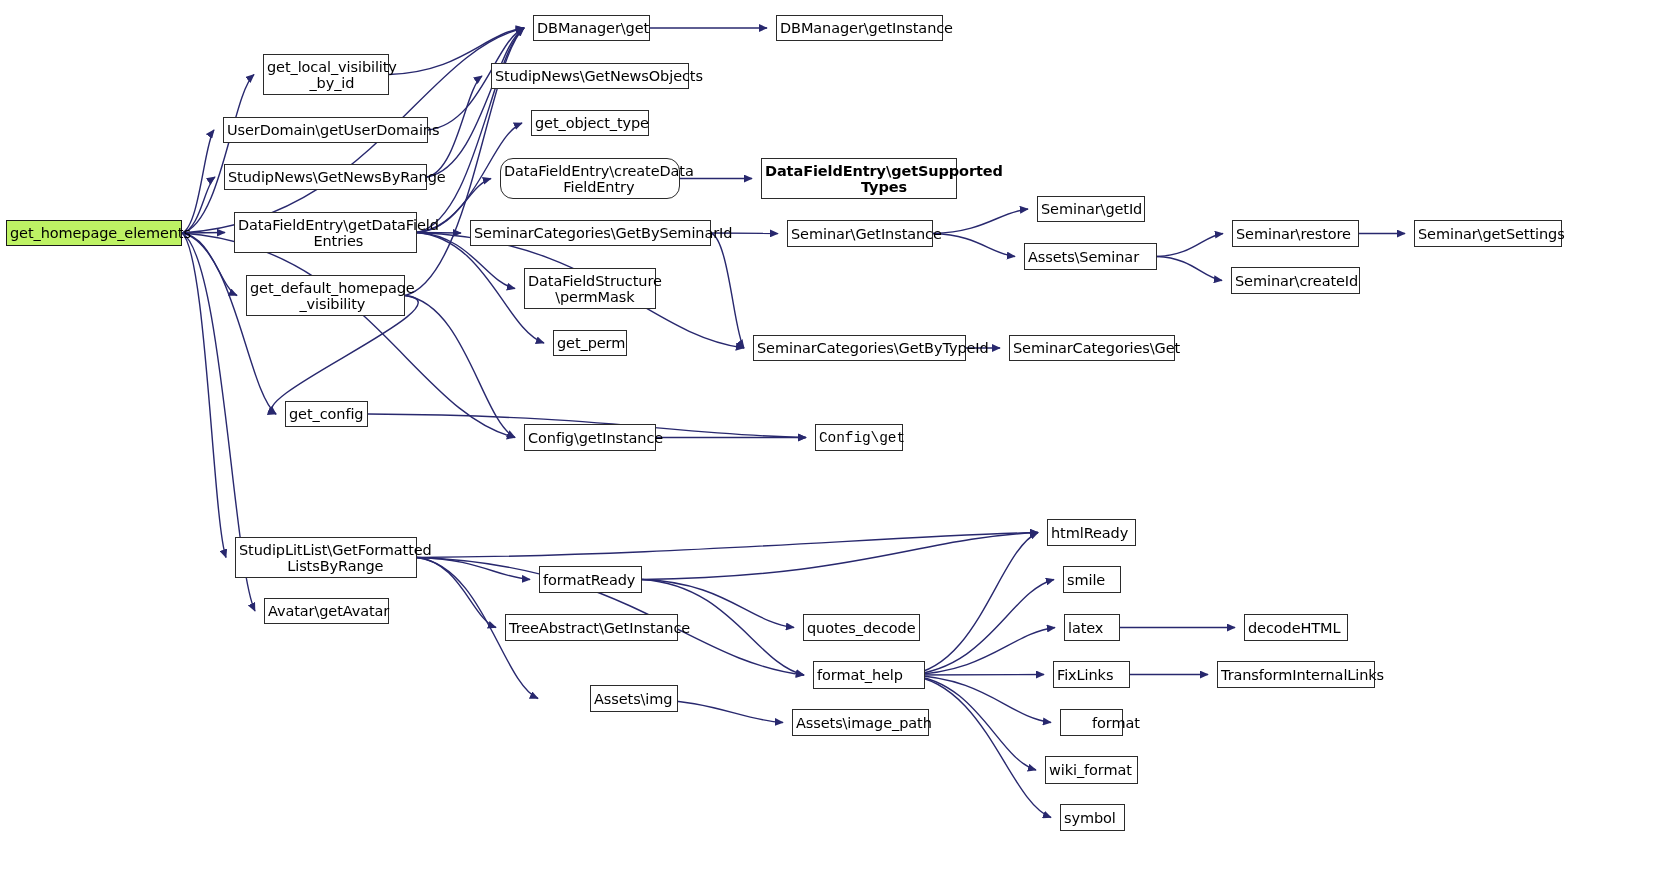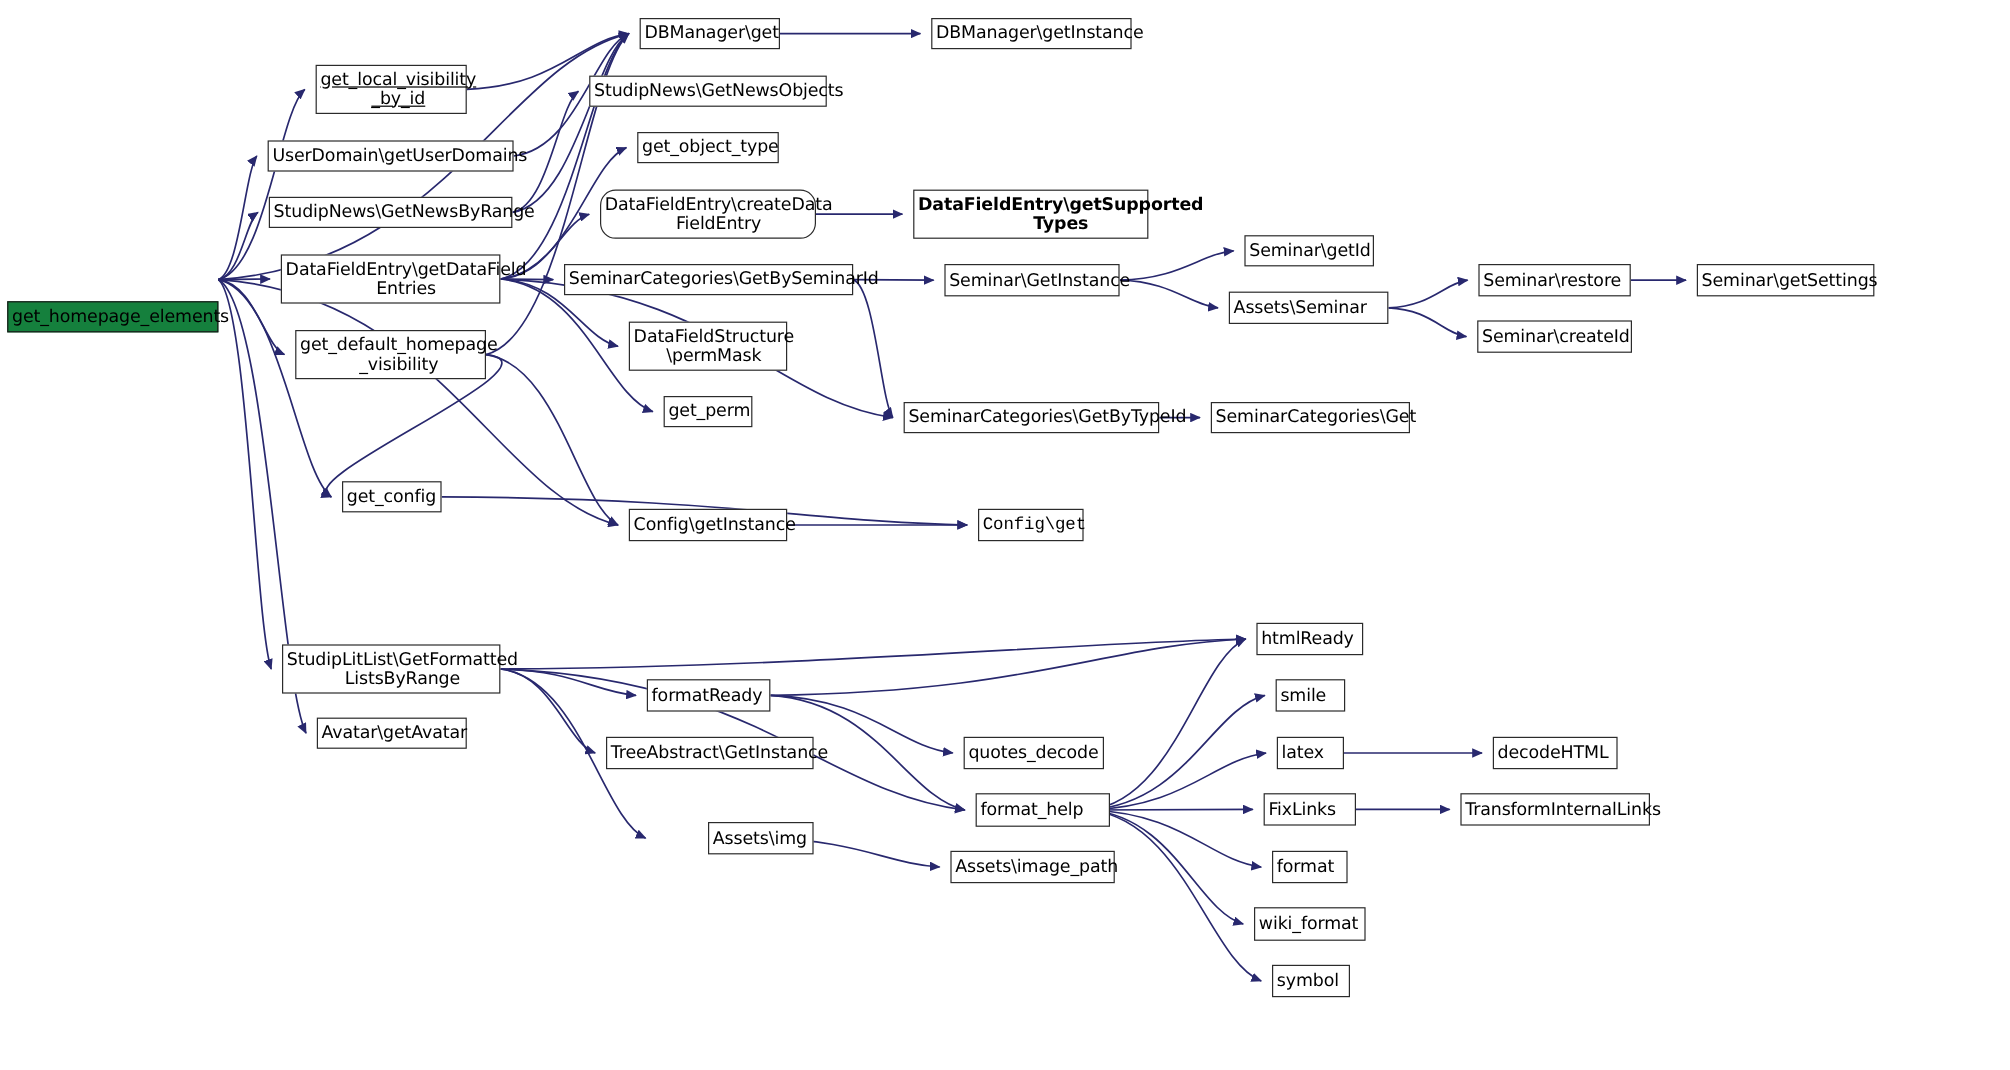--- a/index.html
+++ b/index.html
@@ -34,23 +34,22 @@
     display: flex;
     align-items: center;
     text-align: center;
     font-family: "DejaVu Sans", sans-serif;
     font-size: 14.5px;
     line-height: 16px;
     white-space: pre-line;
     letter-spacing: -0.1px;
   }
   .node.root {
-    background: #15803d;
+    background: #bef264;
     border-color: #1a1a1a;
-    margin-top: 31px;
   }
   .node-label {
     display: block;
     white-space: pre-line;
     padding: 0 3px;
   }
 </style>
 </head>
 <body>
 
@@ -113,21 +112,21 @@
         <path d="M908,675 L1044,674.5" marker-end="url(#arrowhead)"></path>
         <path d="M908,675 C986.65,677.85 1007.7425,716.8 1051,722.5" marker-end="url(#arrowhead)"></path>
         <path d="M908,675 C978.4,680.7 997.28,758.6 1036,770" marker-end="url(#arrowhead)"></path>
         <path d="M908,675 C986.65,683.55 1007.7425,800.4 1051,817.5" marker-end="url(#arrowhead)"></path>
         <path d="M1120,627.5 L1235,627.5" marker-end="url(#arrowhead)"></path>
         <path d="M1130,674.5 L1208,674.5" marker-end="url(#arrowhead)"></path>
       </g>
   </svg>
   <div id="nodes-layer">
       <div class="node root" style="left: 6px; top: 220px; width: 176px; height: 26px;"><span class="node-label">get_homepage_elements</span></div>
-      <div class="node" style="left: 263px; top: 54px; width: 126px; height: 41px; text-decoration: underline;"><span class="node-label">get_local_visibility
+      <div class="node" style="left: 263px; top: 54px; width: 126px; height: 41px;"><span class="node-label">get_local_visibility
 _by_id</span></div>
       <div class="node" style="left: 223px; top: 117px; width: 205px; height: 26px;"><span class="node-label">UserDomain\getUserDomains</span></div>
       <div class="node" style="left: 224px; top: 164px; width: 203px; height: 26px;"><span class="node-label">StudipNews\GetNewsByRange</span></div>
       <div class="node" style="left: 234px; top: 212px; width: 183px; height: 41px;"><span class="node-label">DataFieldEntry\getDataField
 Entries</span></div>
       <div class="node" style="left: 246px; top: 275px; width: 159px; height: 41px;"><span class="node-label">get_default_homepage
 _visibility</span></div>
       <div class="node" style="left: 285px; top: 401px; width: 83px; height: 26px;"><span class="node-label">get_config</span></div>
       <div class="node" style="left: 235px; top: 537px; width: 182px; height: 41px;"><span class="node-label">StudipLitList\GetFormatted
 ListsByRange</span></div>
@@ -157,19 +156,19 @@
       <div class="node" style="left: 1047px; top: 519px; width: 89px; height: 27px;"><span class="node-label">htmlReady</span></div>
       <div class="node" style="left: 539px; top: 566px; width: 103px; height: 27px;"><span class="node-label">formatReady</span></div>
       <div class="node" style="left: 505px; top: 614px; width: 173px; height: 27px;"><span class="node-label">TreeAbstract\GetInstance</span></div>
       <div class="node" style="left: 547px; top: 685px; width: 88px; height: 27px; margin-left: 43px;"><span class="node-label">Assets\img</span></div>
       <div class="node" style="left: 803px; top: 614px; width: 117px; height: 27px;"><span class="node-label">quotes_decode</span></div>
       <div class="node" style="left: 813px; top: 661px; width: 112px; height: 28px;"><span class="node-label">format_help</span></div>
       <div class="node" style="left: 792px; top: 709px; width: 137px; height: 27px;"><span class="node-label">Assets\image_path</span></div>
       <div class="node" style="left: 1063px; top: 566px; width: 58px; height: 27px;"><span class="node-label">smile</span></div>
       <div class="node" style="left: 1064px; top: 614px; width: 56px; height: 27px;"><span class="node-label">latex</span></div>
       <div class="node" style="left: 1053px; top: 661px; width: 77px; height: 27px;"><span class="node-label">FixLinks</span></div>
-      <div class="node" style="left: 1060px; top: 709px; width: 63px; height: 27px;"><span class="node-label">format</span></div>
+      <div class="node" style="left: 1060px; top: 709px; width: 63px; height: 27px; padding-left: 28px;"><span class="node-label">format</span></div>
       <div class="node" style="left: 1045px; top: 756px; width: 93px; height: 28px;"><span class="node-label">wiki_format</span></div>
       <div class="node" style="left: 1060px; top: 804px; width: 65px; height: 27px;"><span class="node-label">symbol</span></div>
       <div class="node" style="left: 1244px; top: 614px; width: 104px; height: 27px;"><span class="node-label">decodeHTML</span></div>
       <div class="node" style="left: 1217px; top: 661px; width: 158px; height: 27px;"><span class="node-label">TransformInternalLinks</span></div>
     </div>
 </div>
 
 </body></html>

